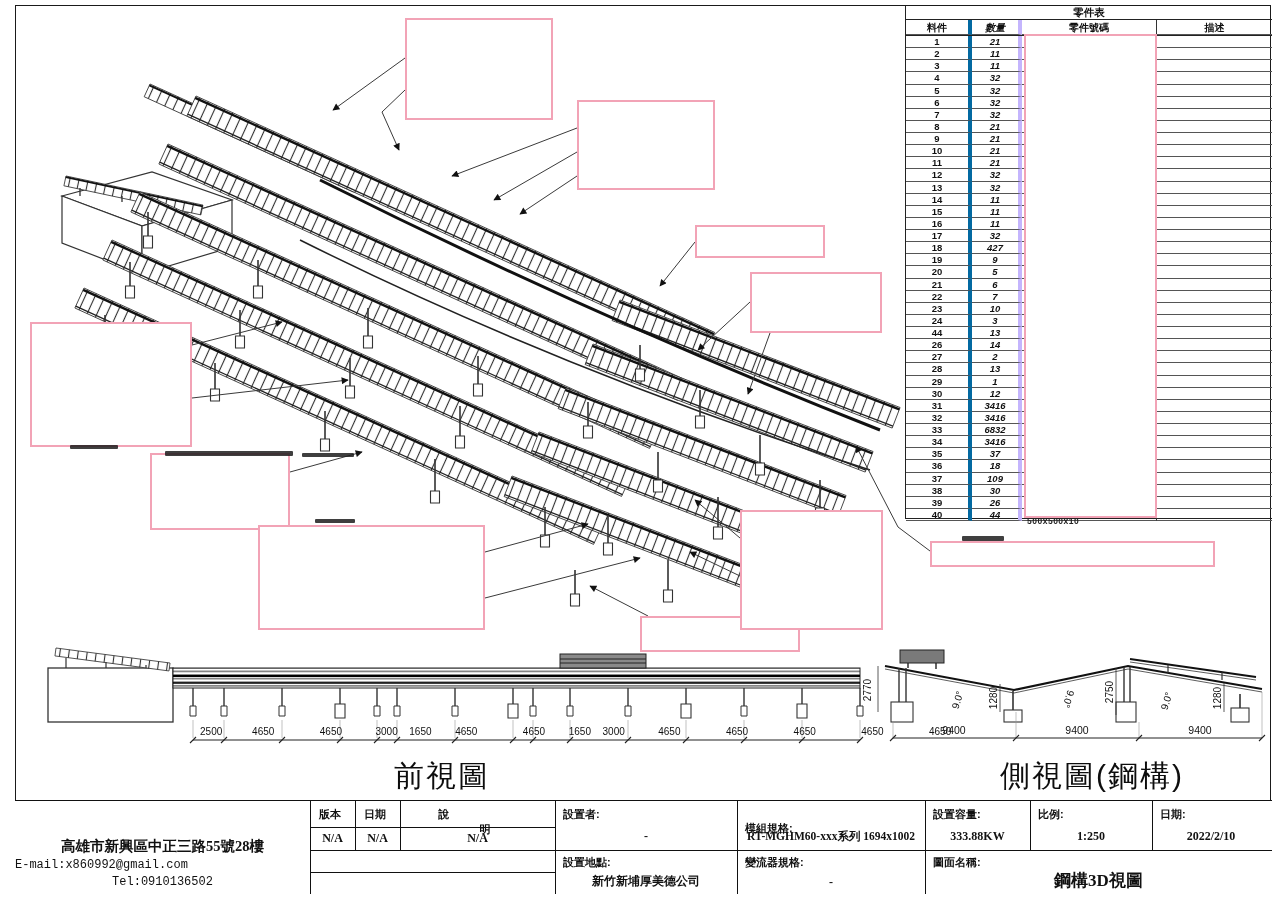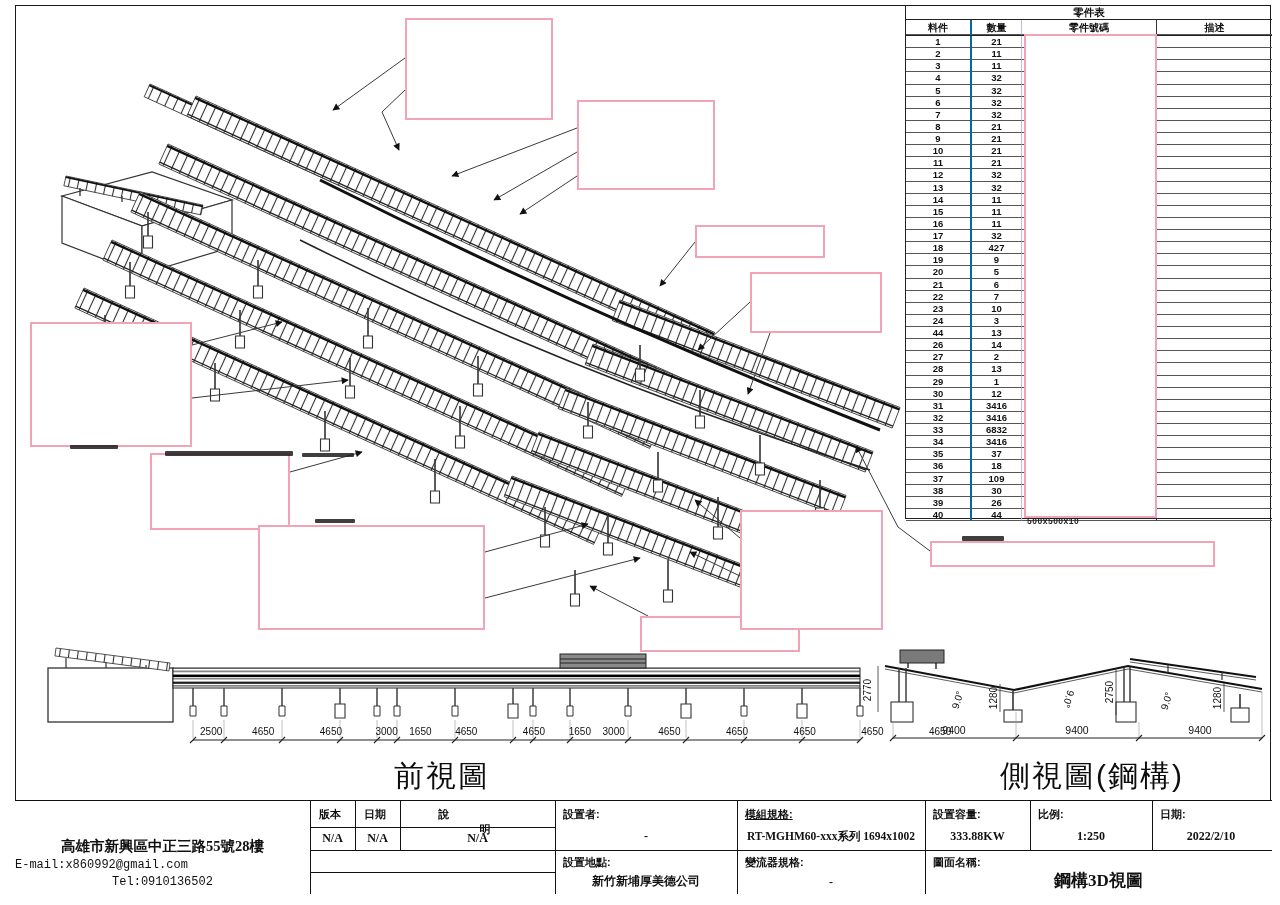--- a/index.html
+++ b/index.html
@@ -10,22 +10,22 @@
   
   .callout{position:absolute;background:#fff;border:2.4px solid #f2a3b6;box-sizing:border-box;z-index:6;}
   
   .smudge{position:absolute;background:#1d1d1d;border-radius:1px;z-index:7;opacity:.85;}
   
   #ptable{position:absolute;left:905px;top:6px;width:367px;height:513px;z-index:3;box-sizing:border-box;
           border-left:1.3px solid #222;border-bottom:1.3px solid #222;font-weight:bold;}
   #pt-title{height:13px;line-height:13px;text-align:center;font-size:10.5px;border-bottom:1.2px solid #222;}
   .phead{display:flex;height:15px;line-height:15px;font-size:10px;border-bottom:1.2px solid #222;text-align:center;}
   .prow{display:flex;height:12.125px;line-height:12px;font-size:9.5px;text-align:center;box-sizing:border-box;}
-  .c1{width:66px;border-right:2px solid #0369a1;border-bottom:1px solid #555;box-sizing:border-box;}
-  .c2{width:50px;border-right:1px solid #c4b5fd;border-bottom:1px solid #555;box-sizing:border-box;}
+  .c1{width:66px;border-right:4px solid #0369a1;border-bottom:1px solid #555;box-sizing:border-box;}
+  .c2{width:50px;border-right:4px solid #c4b5fd;border-bottom:1px solid #555;box-sizing:border-box;font-style:italic;}
   .c3{width:135px;border-right:1px solid #333;border-bottom:1px solid #555;box-sizing:border-box;}
   .c4{flex:1;border-bottom:1px solid #555;box-sizing:border-box;}
   #pt-partial{position:absolute;left:1027px;top:517px;width:122px;height:9px;overflow:hidden;z-index:7;
               font-size:8.5px;font-weight:bold;color:#222;letter-spacing:.5px;line-height:9px;}
   
   .vtitle{position:absolute;font-size:30px;letter-spacing:2px;color:#0d0d0d;text-align:center;z-index:3;}
   
   #fdims{position:absolute;left:193px;top:725px;width:781px;height:13px;display:flex;z-index:3;}
   .dim{flex-grow:1;flex-basis:0;text-align:center;font-size:10px;white-space:nowrap;overflow:visible;line-height:13px;}
   .rot{position:absolute;width:44px;height:12px;text-align:center;font-size:10px;z-index:3;line-height:12px;}
@@ -559,21 +559,21 @@
     <div class="tb-label" style="left:400px;top:6px;width:140px;text-align:center;"><span class="spread">說明</span></div>
     <div class="tb-val" style="left:295px;top:30px;width:45px;">N/A</div>
     <div class="tb-val" style="left:340px;top:30px;width:45px;">N/A</div>
     <div class="tb-val" style="left:385px;top:30px;width:155px;">N/A</div>
 
     <div class="tb-label" style="left:548px;top:6px;">設置者:</div>
     <div class="tb-val" style="left:540px;top:28px;width:182px;">-</div>
     <div class="tb-label" style="left:548px;top:54px;">設置地點:</div>
     <div class="tb-val" style="left:540px;top:72px;width:182px;">新竹新埔厚美德公司</div>
 
-    <div class="tb-label" style="left:730px;top:6px;text-decoration:underline;">模組規格:</div>
+    <div class="tb-label" style="left:730px;top:20px;">模組規格:</div>
     <div class="tb-val" style="left:722px;top:28px;width:188px;font-size:11.5px;">RT-MGHM60-xxx系列 1694x1002</div>
     <div class="tb-label" style="left:730px;top:54px;">變流器規格:</div>
     <div class="tb-val" style="left:722px;top:74px;width:188px;">-</div>
 
     <div class="tb-label" style="left:918px;top:6px;">設置容量:</div>
     <div class="tb-val" style="left:910px;top:28px;width:105px;">333.88KW</div>
     <div class="tb-label" style="left:1023px;top:6px;">比例:</div>
     <div class="tb-val" style="left:1015px;top:28px;width:122px;">1:250</div>
     <div class="tb-label" style="left:1145px;top:6px;">日期:</div>
     <div class="tb-val" style="left:1137px;top:28px;width:118px;">2022/2/10</div>

